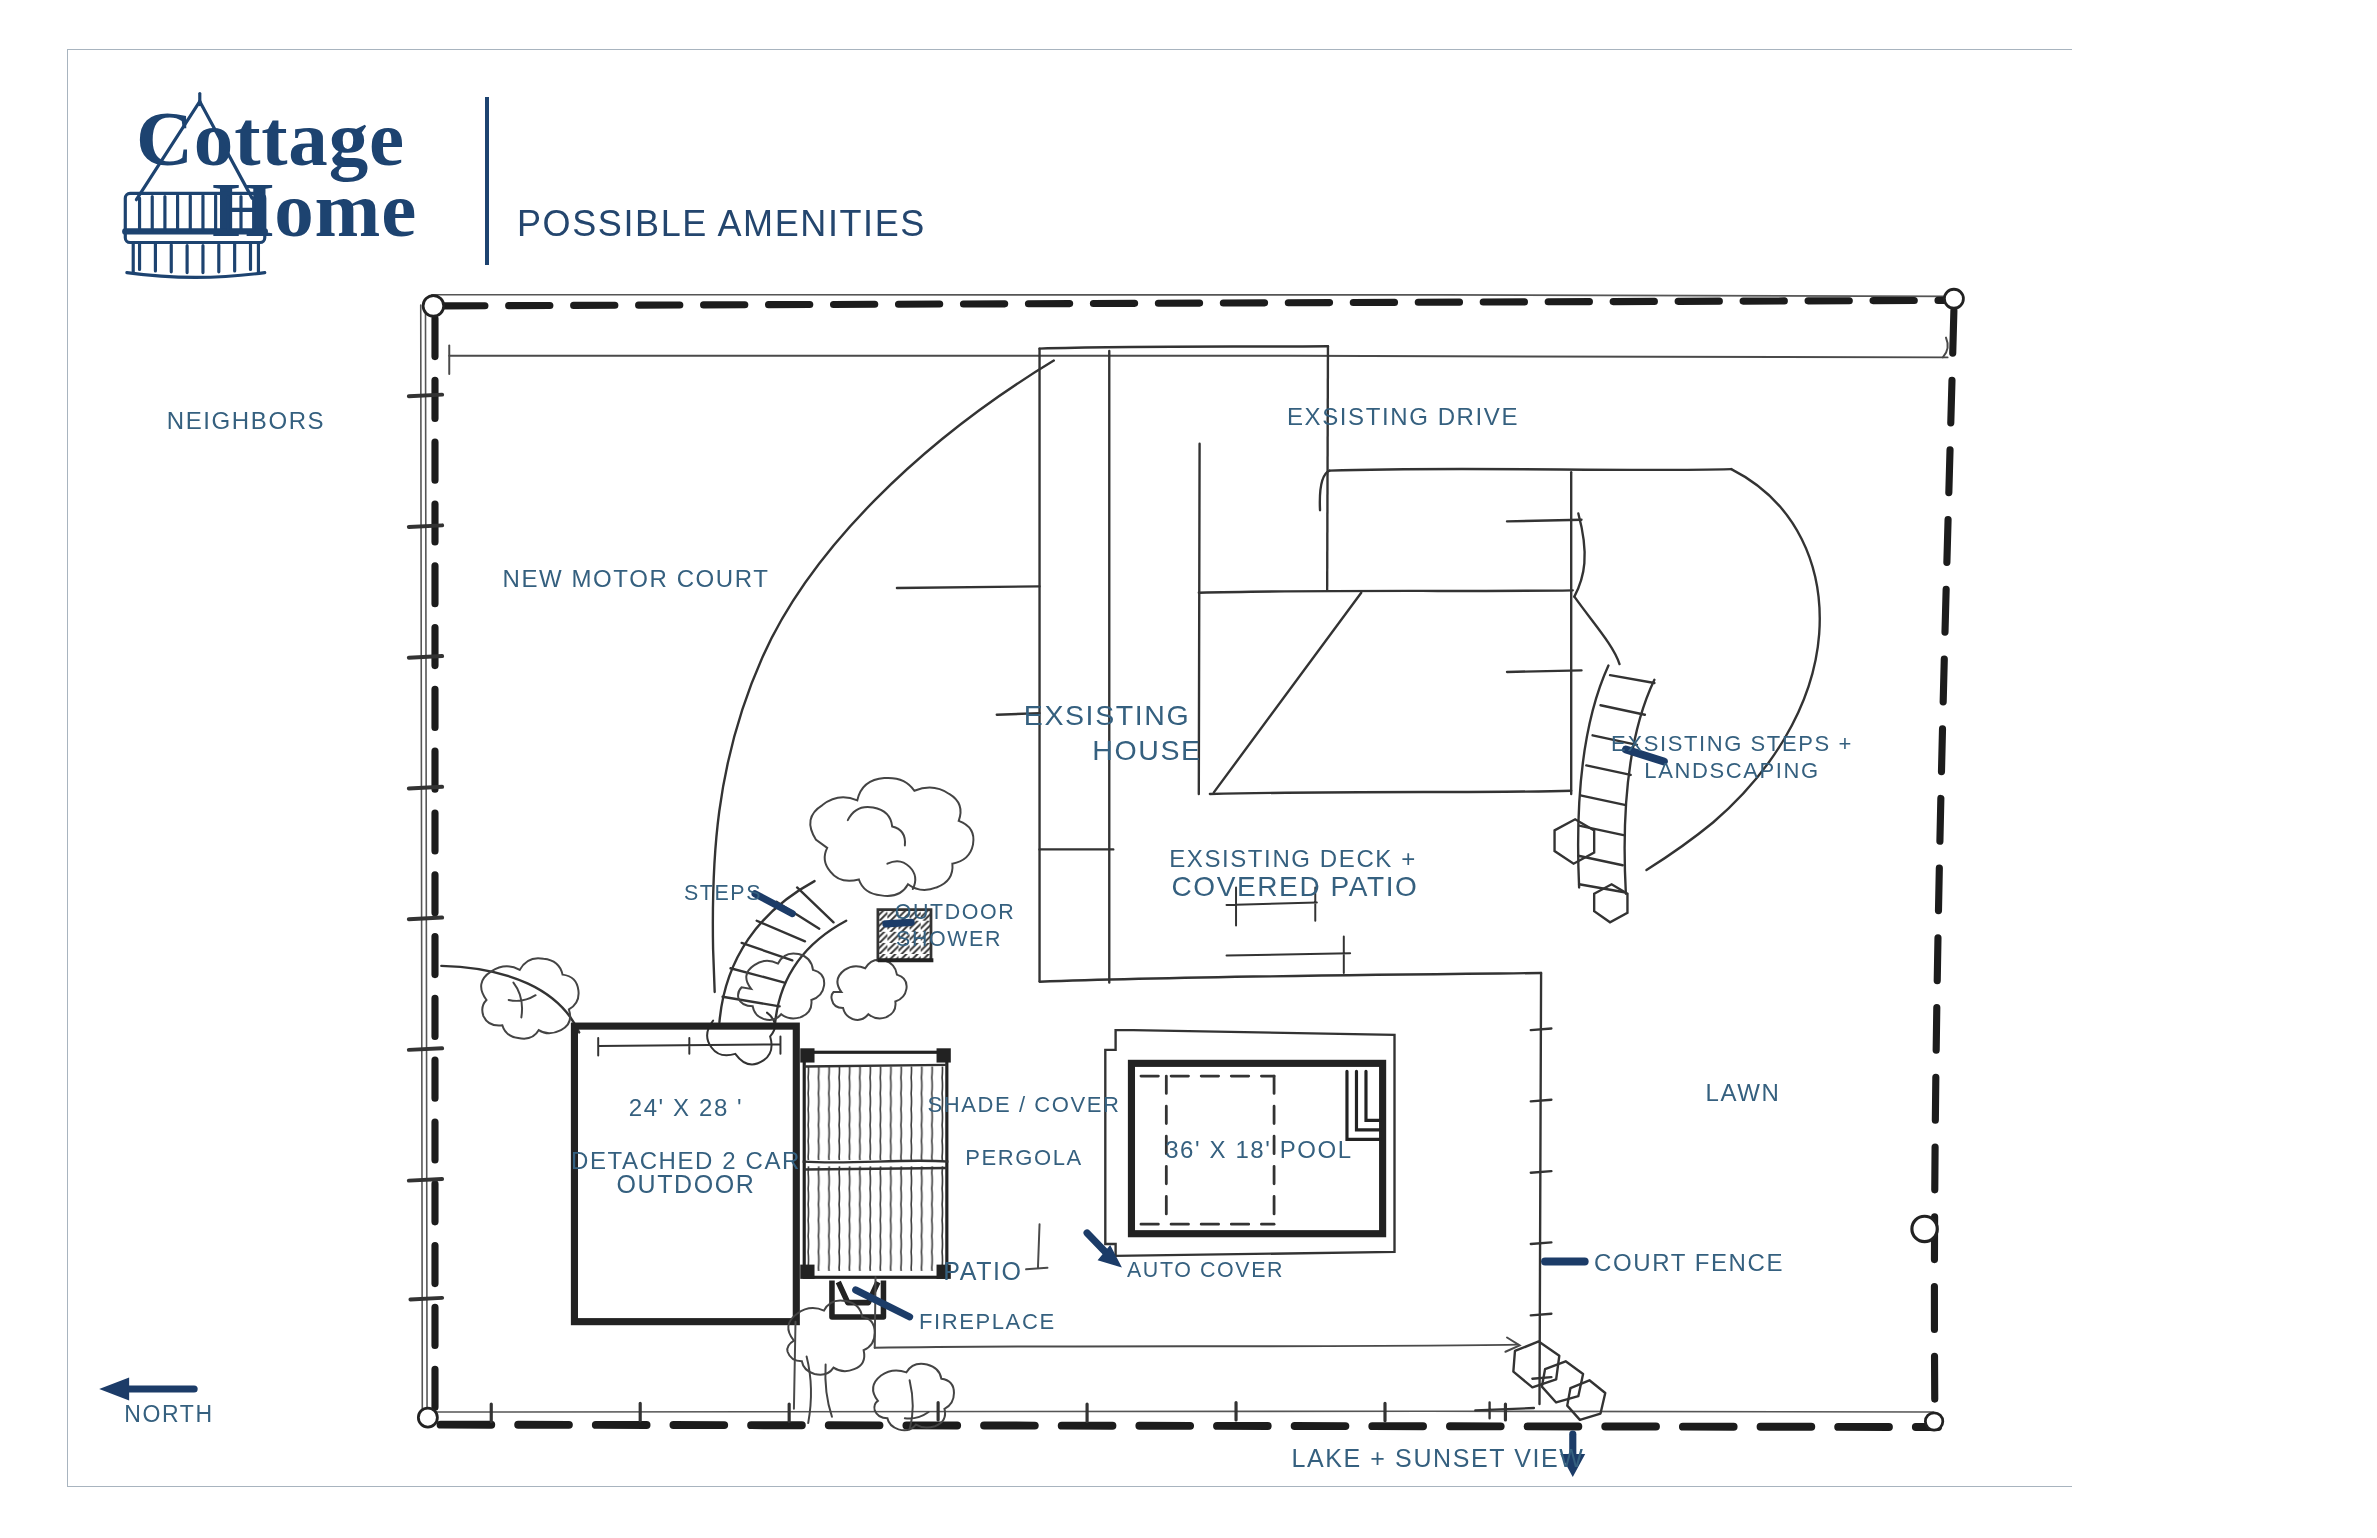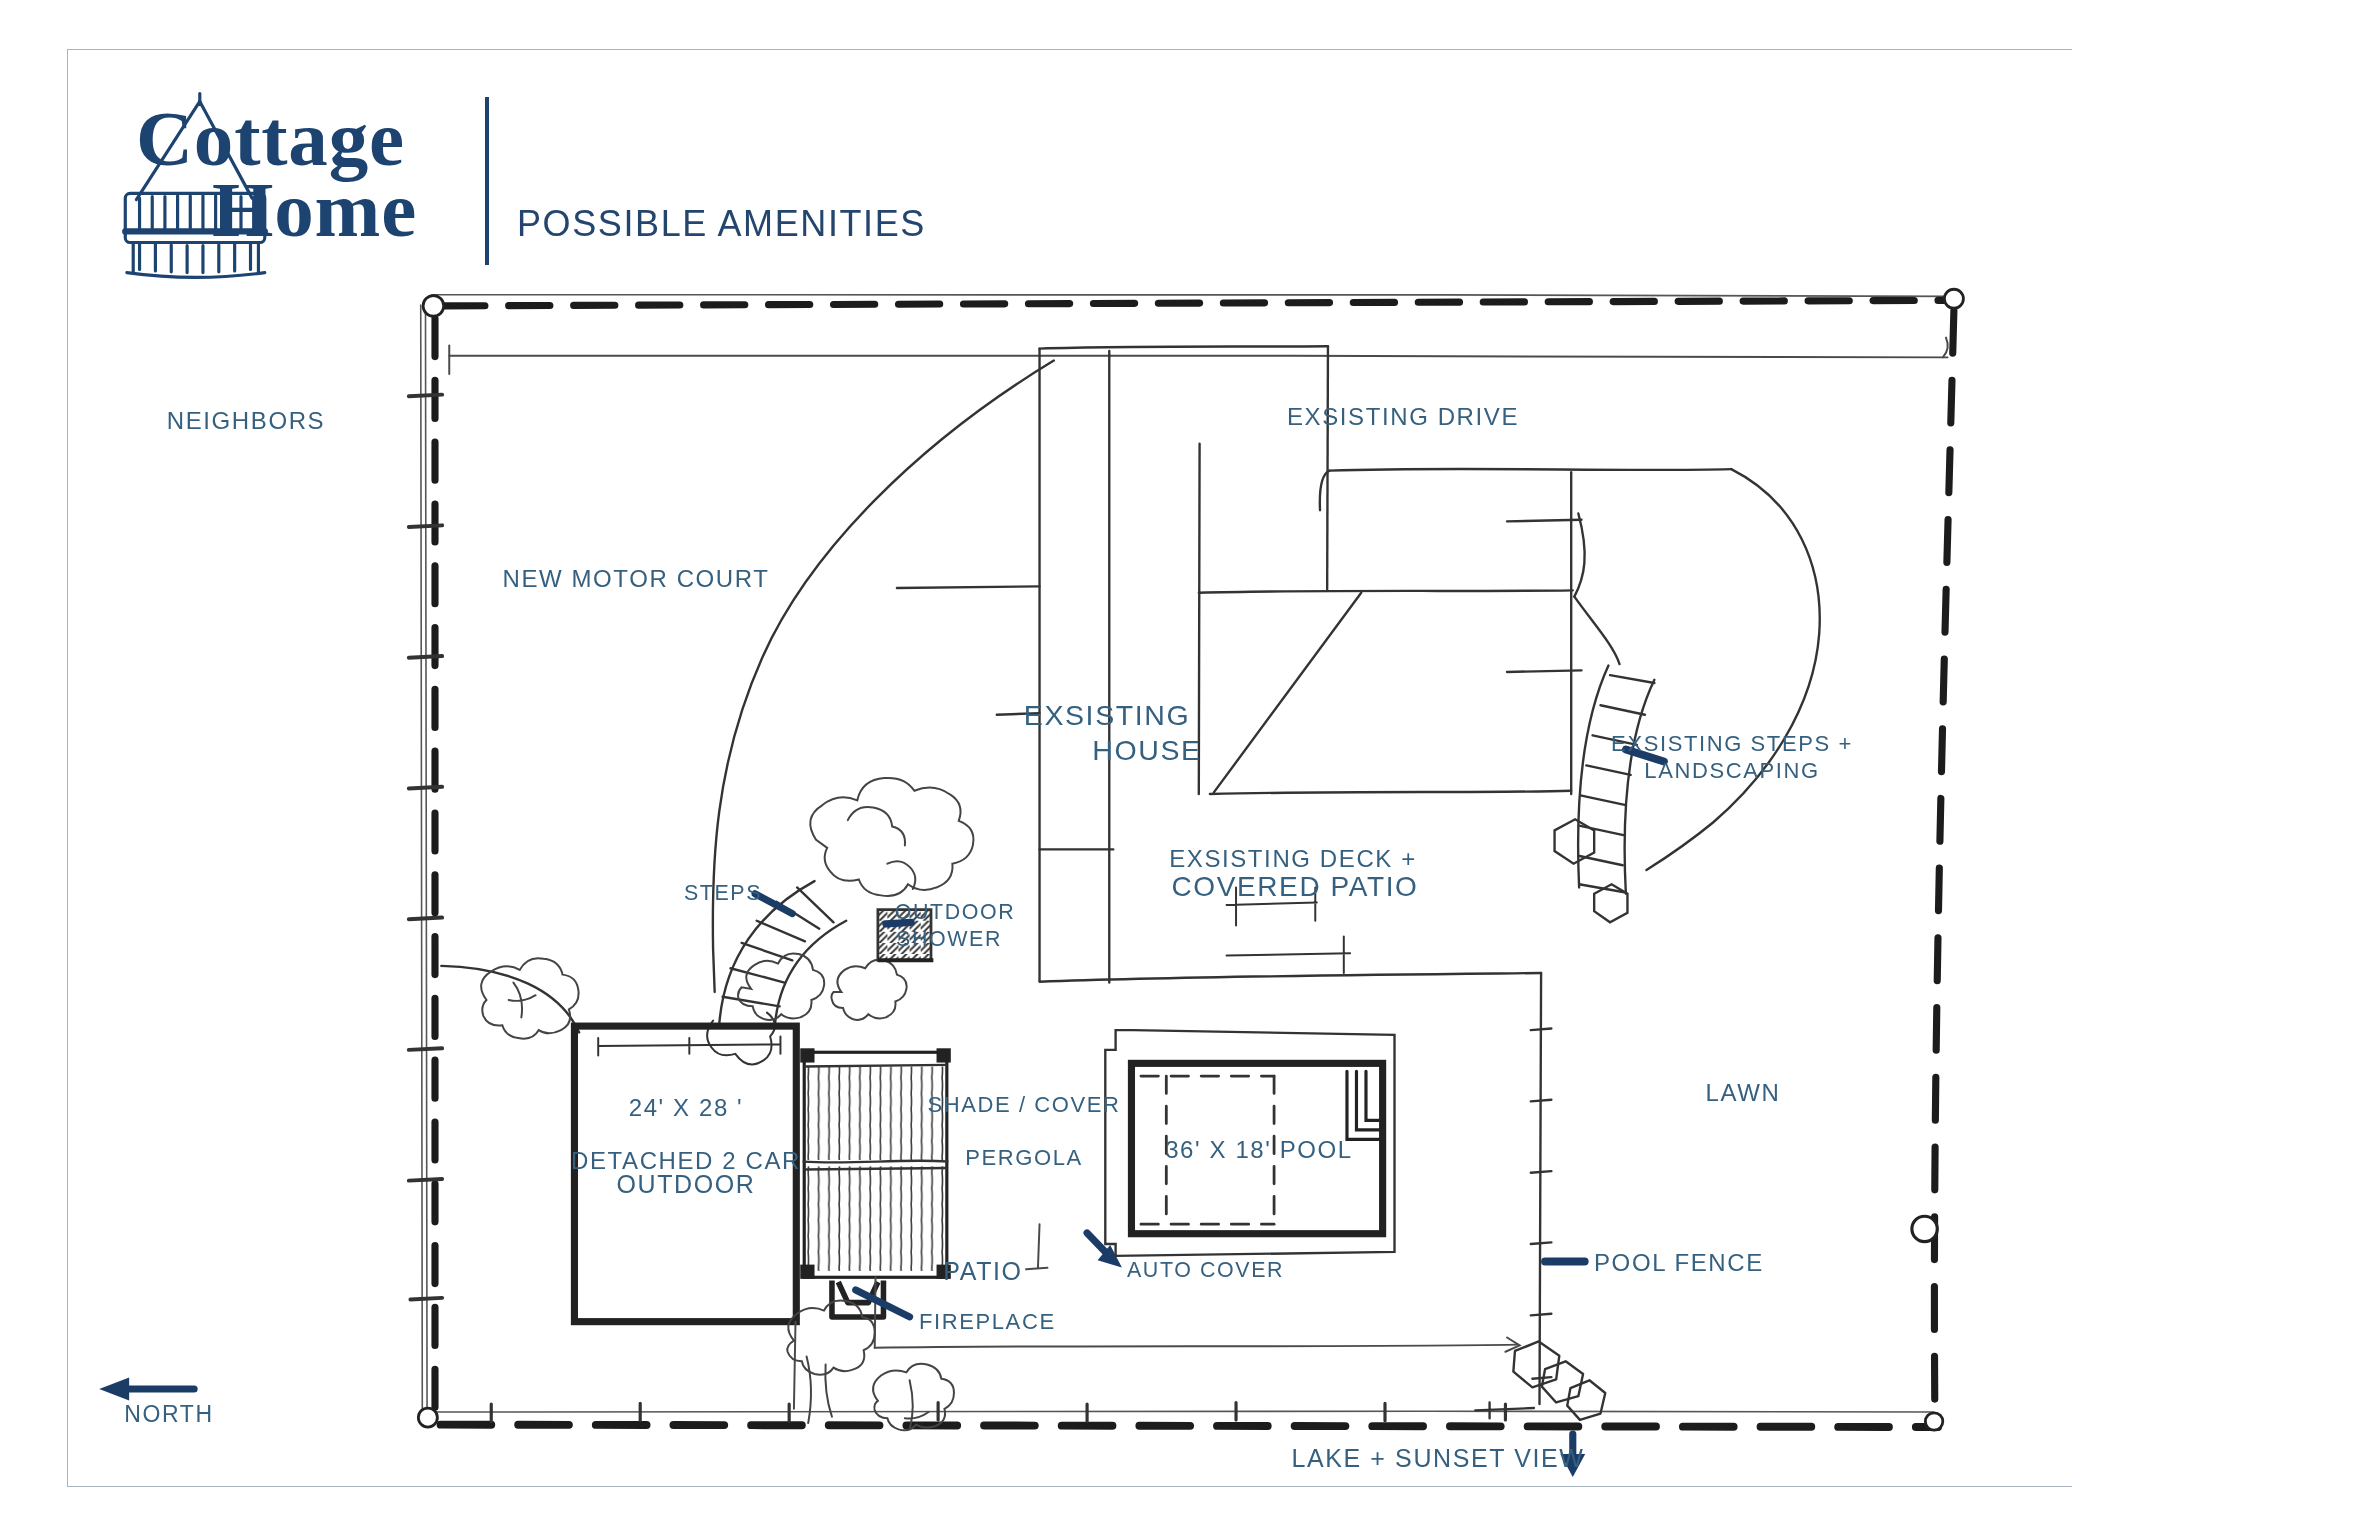--- a/index.html
+++ b/index.html
@@ -248,17 +248,17 @@
   <div class="plan-label ctr" style="left:686px;top:1094px;font-size:24px;">24' X 28 '</div>
   <div class="plan-label ctr" style="left:686px;top:1147px;font-size:24px;">DETACHED 2 CAR</div>
   <div class="plan-label ctr" style="left:686px;top:1170px;font-size:25px;">OUTDOOR</div>
   <div class="plan-label ctr" style="left:1024px;top:1092px;font-size:22px;">SHADE / COVER</div>
   <div class="plan-label ctr" style="left:1024px;top:1121px;font-size:22px;margin-top:24px;">PERGOLA</div>
   <div class="plan-label ctr" style="left:1259px;top:1136px;font-size:24px;">36' X 18'  POOL</div>
   <div class="plan-label ctr" style="left:1743px;top:1079px;font-size:24px;">LAWN</div>
   <div class="plan-label ctr" style="left:983px;top:1257px;font-size:25px;">PATIO</div>
   <div class="plan-label" style="left:1127px;top:1258px;font-size:21.4px;">AUTO COVER</div>
   <div class="plan-label" style="left:919px;top:1309px;font-size:22px;">FIREPLACE</div>
-  <div class="plan-label" style="left:1594px;top:1249px;font-size:24px;">POOL FENCE</div>
+  <div class="plan-label" style="left:1594px;top:1249px;font-size:24px;">COURT FENCE</div>
   <div class="plan-label ctr" style="left:169px;top:1401px;font-size:23px;">NORTH</div>
   <div class="plan-label ctr" style="left:1438px;top:1444px;font-size:25px;">LAKE + SUNSET VIEW</div>
 </div>
 
 
 </body></html>

